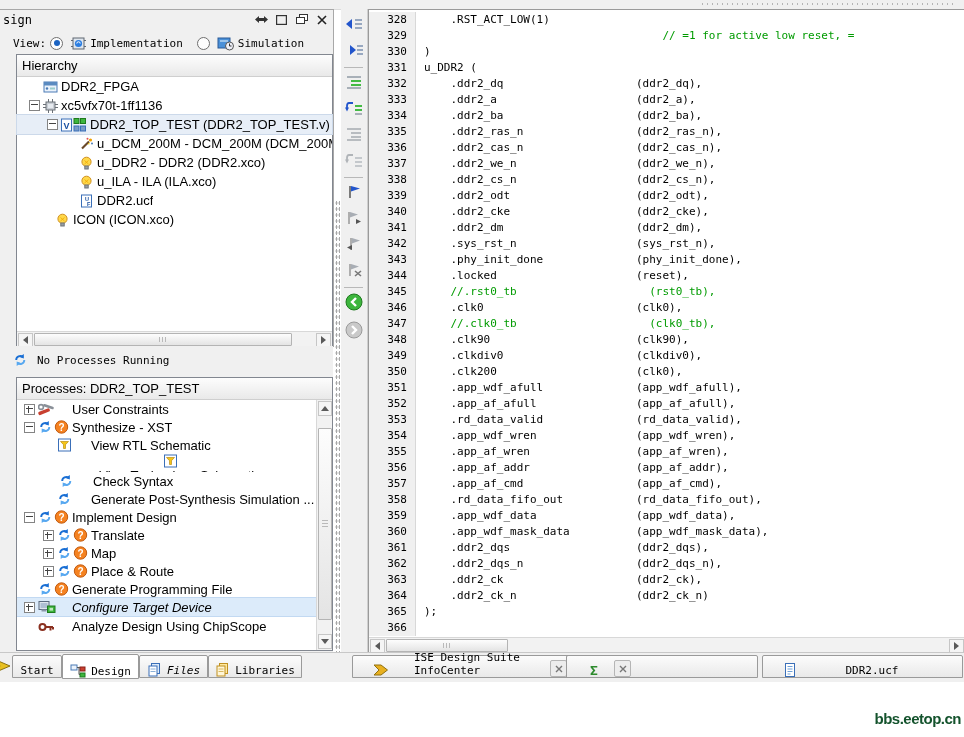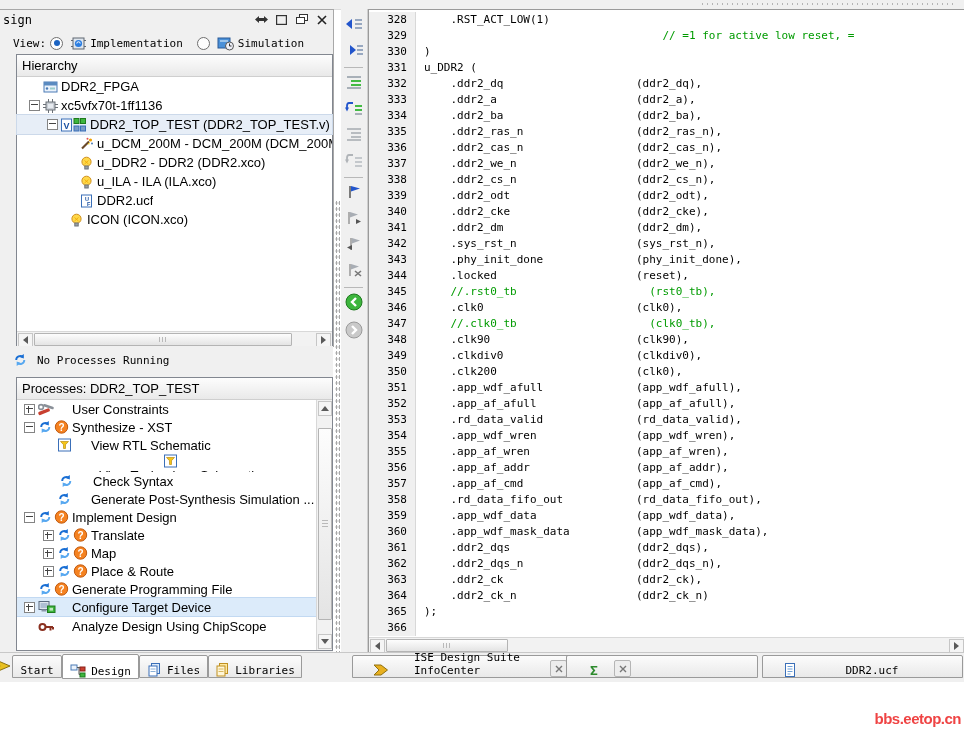--- a/index.html
+++ b/index.html
@@ -257,21 +257,21 @@
             <span class="exp-slot"></span>
             <span class="ticon">
               <svg width="15" height="14">
                 <rect x="2.5" y="1" width="10" height="12" fill="#fff" stroke="#3a6fb8"></rect>
                 <text x="6" y="7" font-size="5.5" font-weight="bold" fill="#1a50a0">U</text>
                 <text x="8" y="11.5" font-size="5.5" font-weight="bold" fill="#1a50a0">F</text>
               </svg>
             </span>
             <span class="tlabel">DDR2.ucf</span>
           </div>
-          <div class="trow" style="padding-left: 38px;">
+          <div class="trow" style="padding-left: 24px;">
             <span class="exp-slot"></span>
             <span class="ticon">
               <svg width="15" height="14">
                 <circle cx="7.5" cy="5.8" r="4.6" fill="#ffd84a" stroke="#d09020"></circle>
                 <path d="M5.5 4.5 L9.5 8 M9.5 4.5 L5.5 8" stroke="#f0a800" stroke-width="0.8"></path>
                 <rect x="5.8" y="10" width="3.4" height="3" fill="#9aa0a6" stroke="#70757a"></rect>
               </svg>
             </span>
             <span class="tlabel">ICON (ICON.xco)</span>
           </div>
@@ -499,21 +499,21 @@
               </span>
               <span style="display: inline-flex;">
                 <svg width="15" height="14">
                   <circle cx="7.5" cy="7" r="6.2" fill="#f58220" stroke="#c05a10"></circle>
                   <text x="7.5" y="10.6" font-size="10" font-weight="bold" fill="#fff" text-anchor="middle">?</text>
                 </svg>
               </span>
             </span>
             <span class="tlabel">Generate Programming File</span>
           </div>
-          <div class="prow sel" style="padding-left: 7px;">
+          <div class="prow sel" style="padding-left: 7px; font-style: italic;">
             <span class="exp-slot">
               <span class="exp plus"></span>
             </span>
             <span class="icons2">
               <span style="display: inline-flex;">
                 <svg width="18" height="14">
                   <rect x="1" y="1.5" width="10" height="8" fill="#dfe6ee" stroke="#5a6b80"></rect>
                   <rect x="2.5" y="3" width="7" height="5" fill="#aebfd4"></rect>
                   <rect x="3.5" y="9.5" width="5" height="2" fill="#8a97a8"></rect>
                   <rect x="9.5" y="6" width="7.5" height="6.5" fill="#3db53d" stroke="#1e7a1e"></rect>
@@ -725,21 +725,21 @@
         </span><span class="tab mono active" style="left: 62px; width: 77px; justify-content: center;">
           <span class="ticon">
             <svg width="16" height="14">
               <rect x="1" y="1" width="6" height="5" fill="#eaf2fb" stroke="#4a7ab5"></rect>
               <rect x="10" y="3" width="5" height="4" fill="#c84030" stroke="#8a2018"></rect>
               <rect x="10" y="9" width="5" height="4" fill="#3db53d" stroke="#1e7a1e"></rect>
               <path d="M7 3.5 h2 v7 h1 M9 3.5 h1" stroke="#555" fill="none"></path>
             </svg>
           </span>
           <span>Design</span>
-        </span><span class="tab mono" style="left: 139px; width: 69px; justify-content: center;">
+        </span><span class="tab mono" style="left: 139px; width: 69px; justify-content: center; font-style: italic;">
           <span class="ticon">
             <svg width="15" height="14">
               <rect x="4.5" y="0.5" width="8" height="10" fill="#dcebfa" stroke="#3a6fb8"></rect>
               <rect x="2" y="3" width="8" height="10" fill="#fff" stroke="#3a6fb8"></rect>
               <g stroke="#8ab0d8">
                 <line x1="3.5" y1="6" x2="8.5" y2="6"></line>
                 <line x1="3.5" y1="8.5" x2="8.5" y2="8.5"></line>
               </g>
             </svg>
           </span>
@@ -790,16 +790,16 @@
                 <line x1="4.5" y1="8.5" x2="9.5" y2="8.5"></line>
                 <line x1="4.5" y1="11" x2="7.5" y2="11"></line>
               </g>
             </svg>
           </span>
           <span style="margin: 0px auto;">DDR2.ucf</span>
         </span></span>
   </div>
 
   <div class="abs bottom-area">
-    <span class="watermark" id="watermark" style="color: #ef4444;">bbs.eetop.cn</span>
+    <span class="watermark" id="watermark" style="color: #14532d;">bbs.eetop.cn</span>
   </div>
 
 </div>
 
 </body></html>

